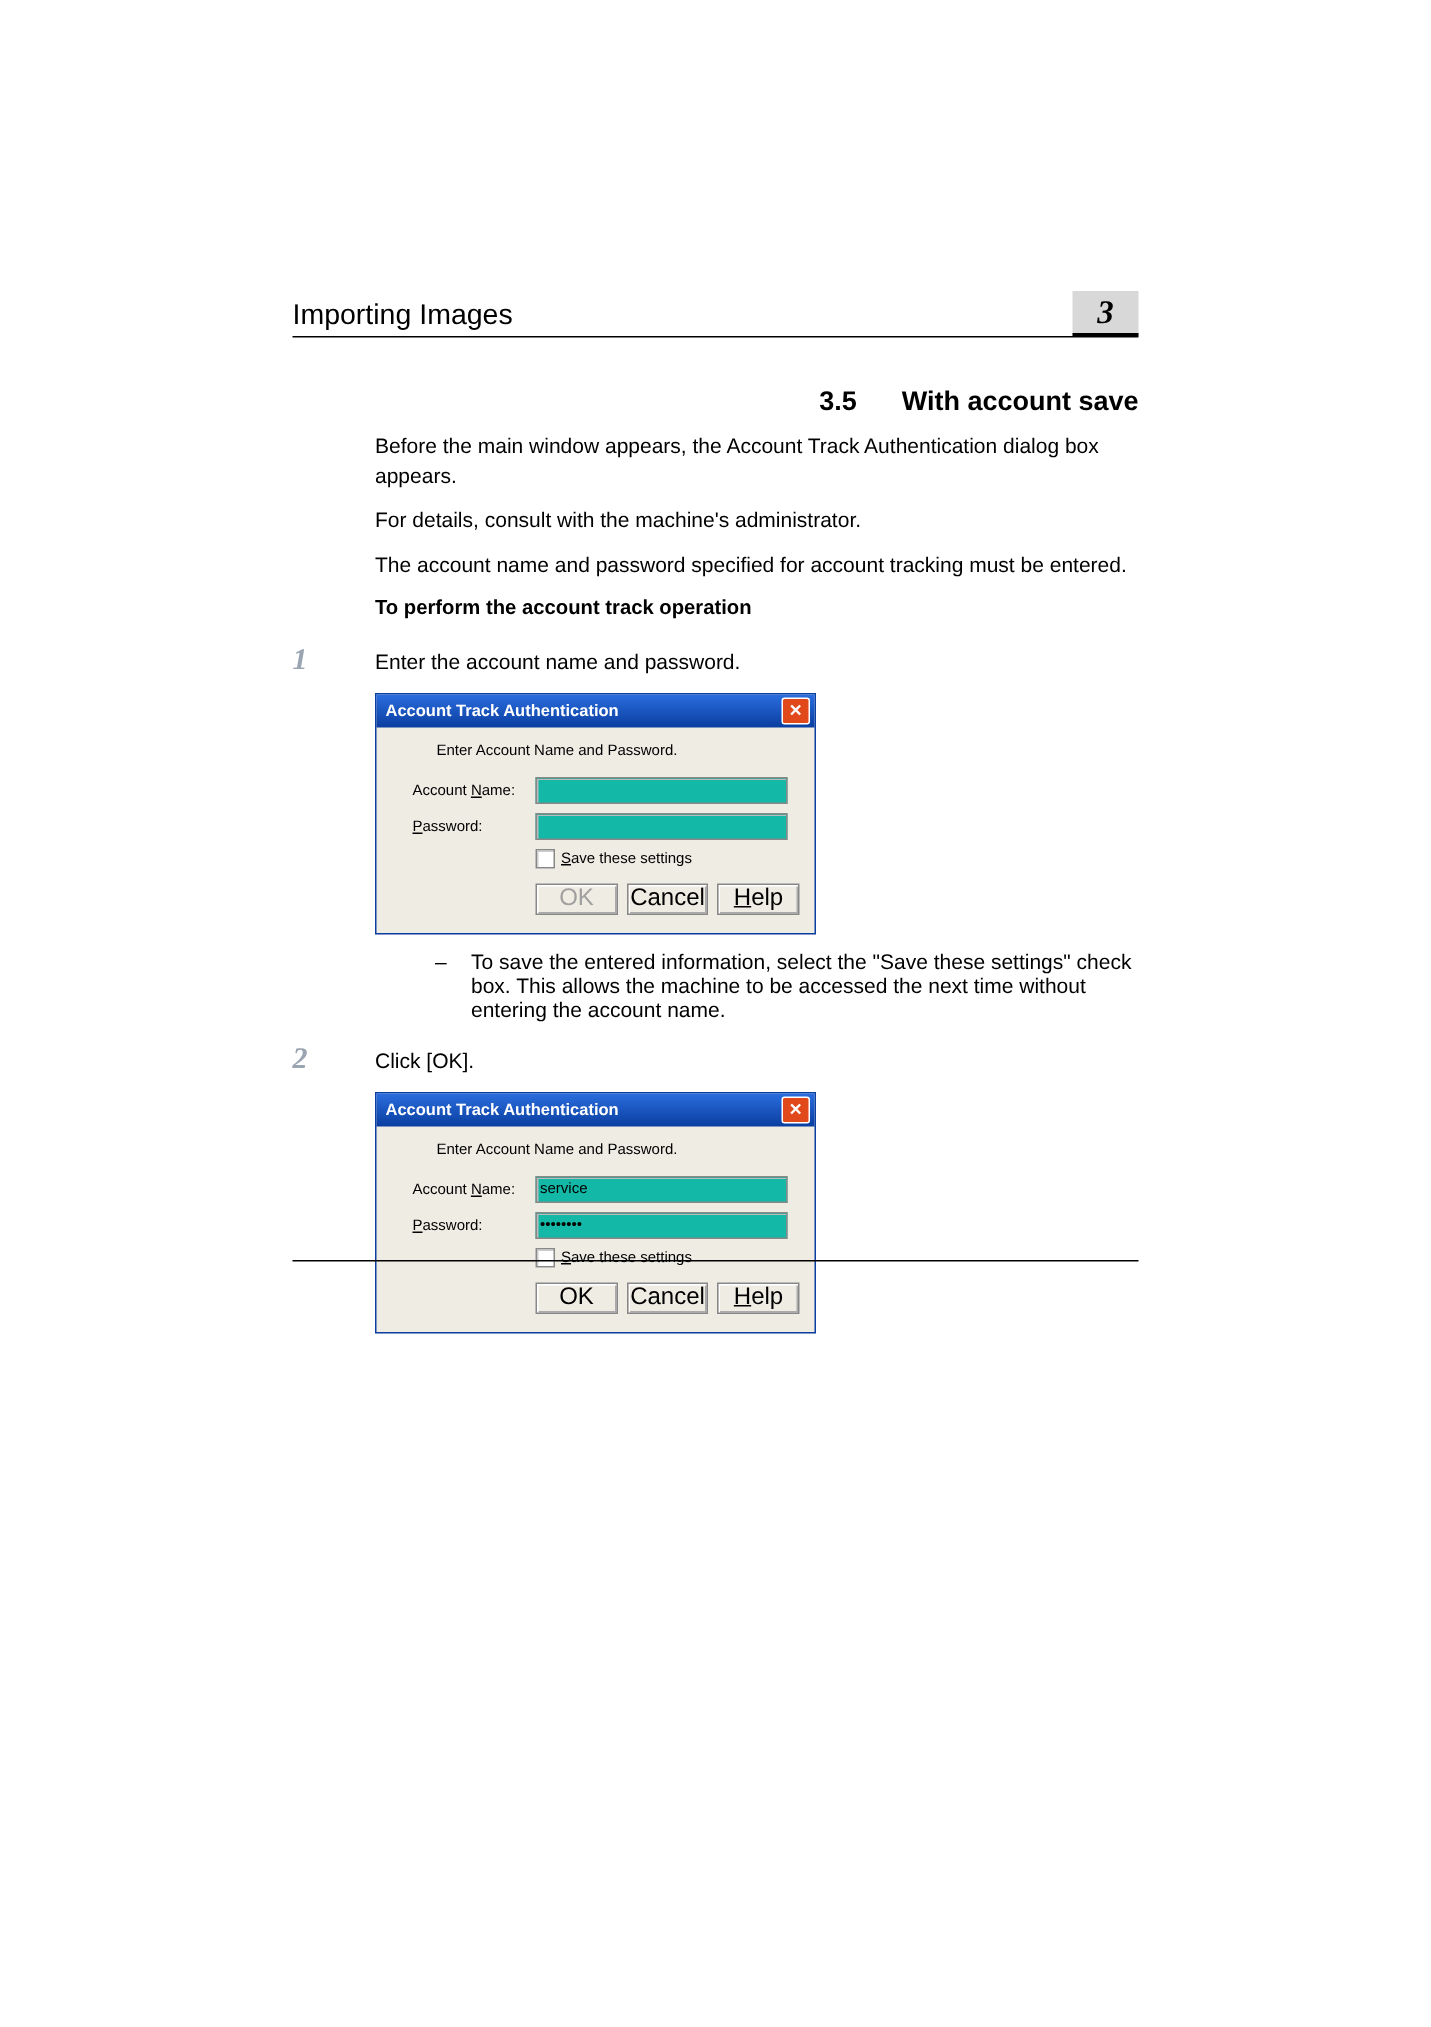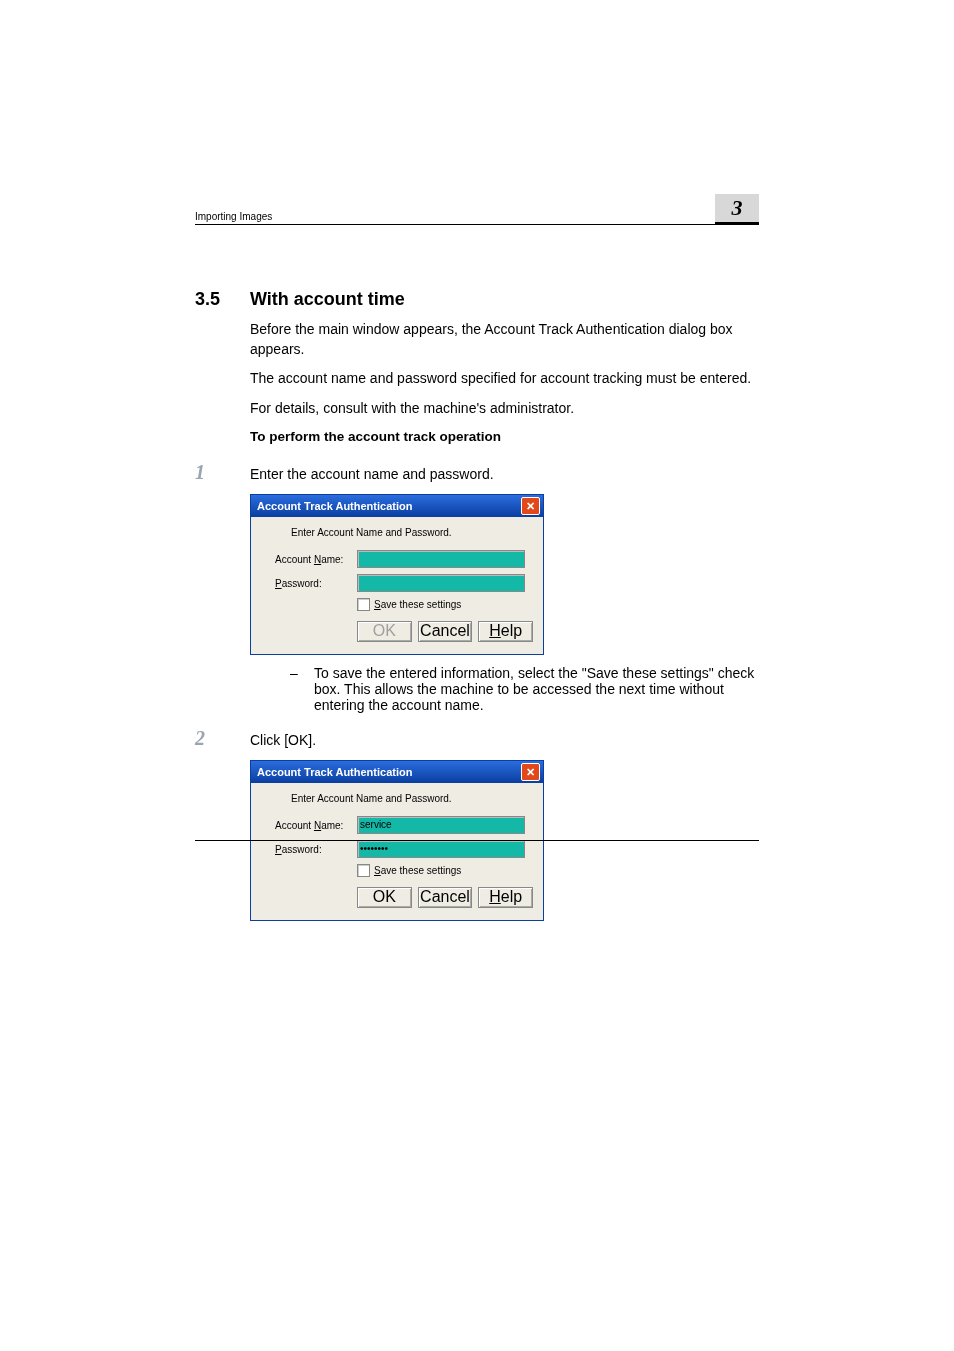--- a/index.html
+++ b/index.html
@@ -21,43 +21,44 @@
     border-top: 1px solid #000;
     margin: 0;
   }
   .header-row {
     display: flex;
     justify-content: space-between;
     align-items: flex-end;
     position: relative;
   }
   .header-title {
-    font-size: 10px;
+    font-size: 19px;
     padding-bottom: 2px;
   }
   .chapter-badge {
     background: #d8d8d8;
     width: 44px;
     height: 28px;
     display: flex;
     align-items: center;
     justify-content: center;
     font-weight: bold;
     font-style: italic;
     font-family: "Times New Roman", serif;
     font-size: 22px;
     border-bottom: 2px solid #000;
     margin-top: -6px;
   }
   .section-heading {
     display: flex;
-    margin-top: 64px;
+    margin-top: 32px;
     font-weight: bold;
     font-size: 18px;
     color: #000;
+    justify-content: flex-end;
   }
   .section-num {
     width: 55px;
     flex: 0 0 55px;
   }
   .body-block {
     margin-left: 55px;
     font-size: 14px;
     line-height: 1.4;
   }
@@ -219,27 +220,27 @@
 <div class="page">
 
   <div class="header-row">
     <div class="header-title">Importing Images</div>
     <div class="chapter-badge">3</div>
   </div>
   <hr class="top-hr">
 
   <div class="section-heading">
     <div class="section-num">3.5</div>
-    <div>With account time</div>
+    <div>With account save</div>
   </div>
 
   <div class="body-block">
     <p>Before the main window appears, the Account Track Authentication dialog box appears.</p>
+    <p>For details, consult with the machine's administrator.</p>
     <p>The account name and password specified for account tracking must be entered.</p>
-    <p>For details, consult with the machine's administrator.</p>
     <p class="sub-bold">To perform the account track operation</p>
   </div>
 
   <div class="step-row">
     <div class="step-num">1</div>
     <div class="step-text">Enter the account name and password.</div>
   </div>
 
   <div class="dialog">
     <div class="titlebar">

